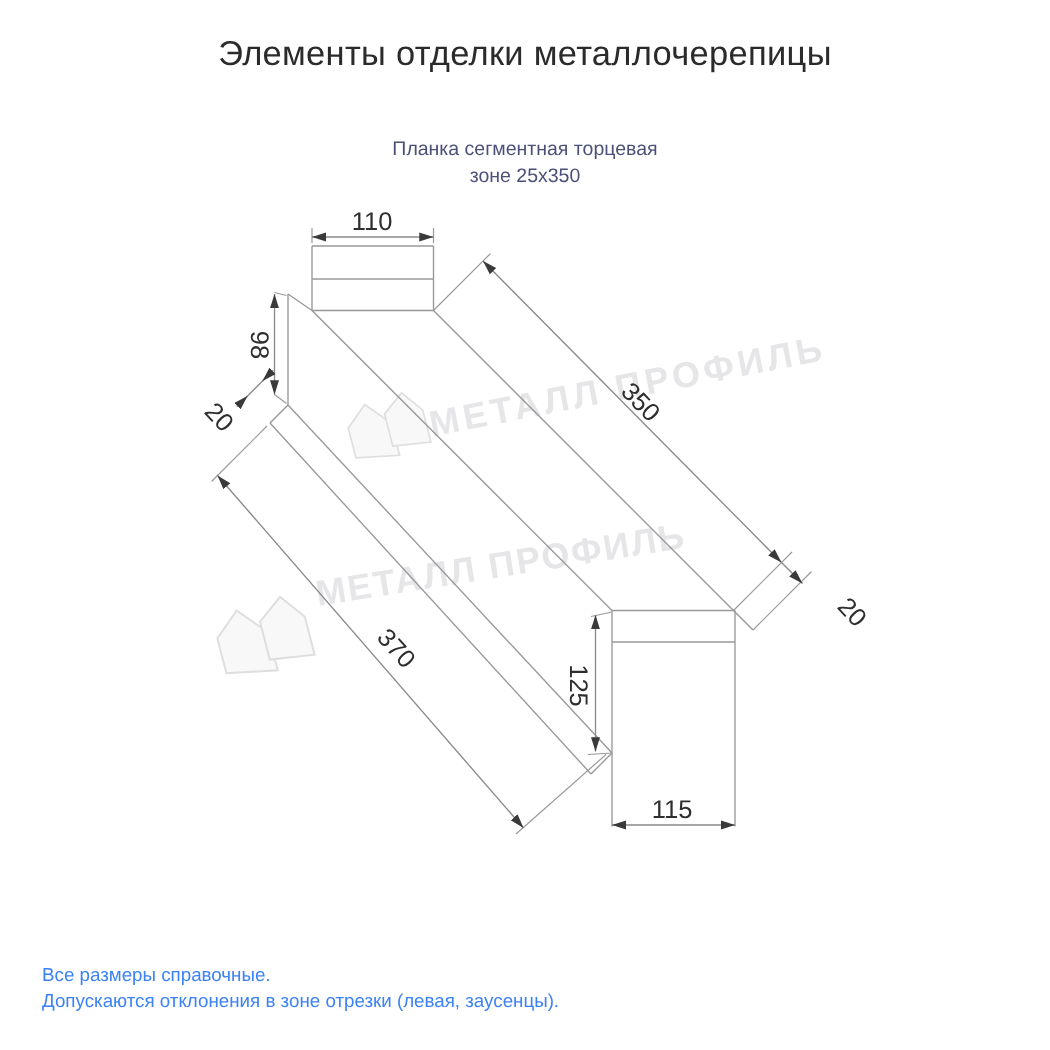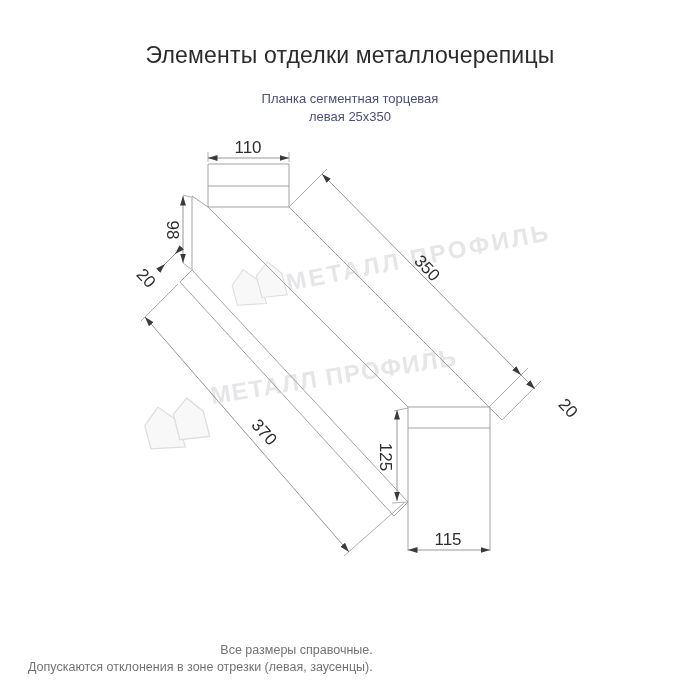--- a/index.html
+++ b/index.html
@@ -1,41 +1,41 @@
 <!DOCTYPE html>
 <html><head>
 <meta charset="utf-8">
 <style>
   html,body{margin:0;padding:0;background:#fff;}
   #page{position:relative;width:700px;height:700px;background:#ffffff;overflow:hidden;
         font-family:"Liberation Sans","DejaVu Sans",sans-serif;}
   #title{position:absolute;top:22px;left:0;width:700px;text-align:center;
-         font-size:23px;color:#2b2b2b;letter-spacing:.2px;margin-top:20px;}
+         font-size:23px;color:#2b2b2b;letter-spacing:.2px;}
   #subtitle{position:absolute;top:90px;left:0;width:700px;text-align:center;
             font-size:13px;line-height:18px;color:#4a5078;}
-  #notes{position:absolute;left:28px;top:642px;font-size:12.5px;line-height:17px;color:#737373;text-align:right;}
+  #notes{position:absolute;left:28px;top:642px;font-size:12.5px;line-height:17px;color:#3b82f6;}
   svg{position:absolute;left:0;top:0;}
   .ln{stroke:#98989a;stroke-width:.9;fill:none;}
   .dim{stroke:#8a8a8c;stroke-width:.9;fill:none;}
   .ext{stroke:#9a9a9c;stroke-width:.8;fill:none;}
   .dtxt{font-family:"Liberation Sans","DejaVu Sans",sans-serif;font-size:17px;fill:#2e2e2e;}
   .wmtxt{font-family:"Liberation Sans","DejaVu Sans",sans-serif;font-weight:bold;
          font-size:24px;fill:#e6e6e9;letter-spacing:2px;}
   .wmlogo{stroke:#dedee1;stroke-width:1.3;fill:#f8f8f9;}
 </style>
 </head>
 <body>
 
 <div id="page">
 
   <div id="title">Элементы отделки металлочерепицы</div>
 
   <div id="subtitle">
     <div>Планка сегментная торцевая</div>
-    <div>левая 25х350</div>
+    <div>зоне 25х350</div>
   </div>
 
   <svg width="700" height="700" viewBox="0 0 700 700">
     <defs>
       <marker id="arr" markerUnits="userSpaceOnUse" markerWidth="10" markerHeight="8" refX="9.5" refY="4" orient="auto-start-reverse">
         <path d="M0,1 L9.5,4 L0,7 Z" fill="#3a3a3a"></path>
       </marker>
     </defs>
 
     <g>

